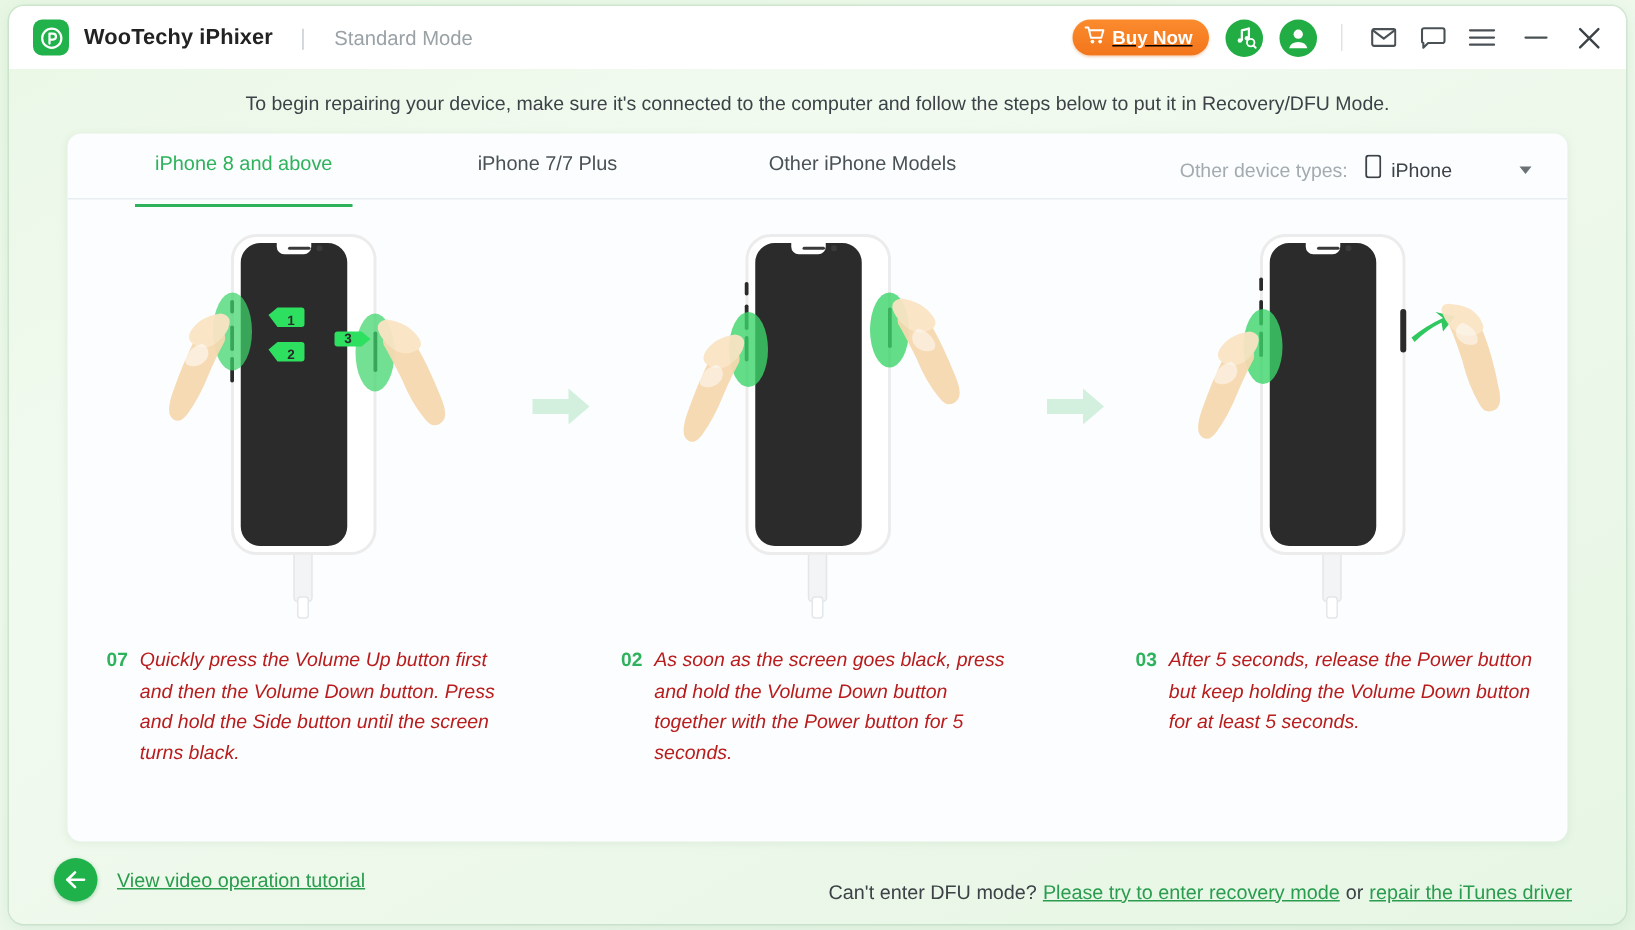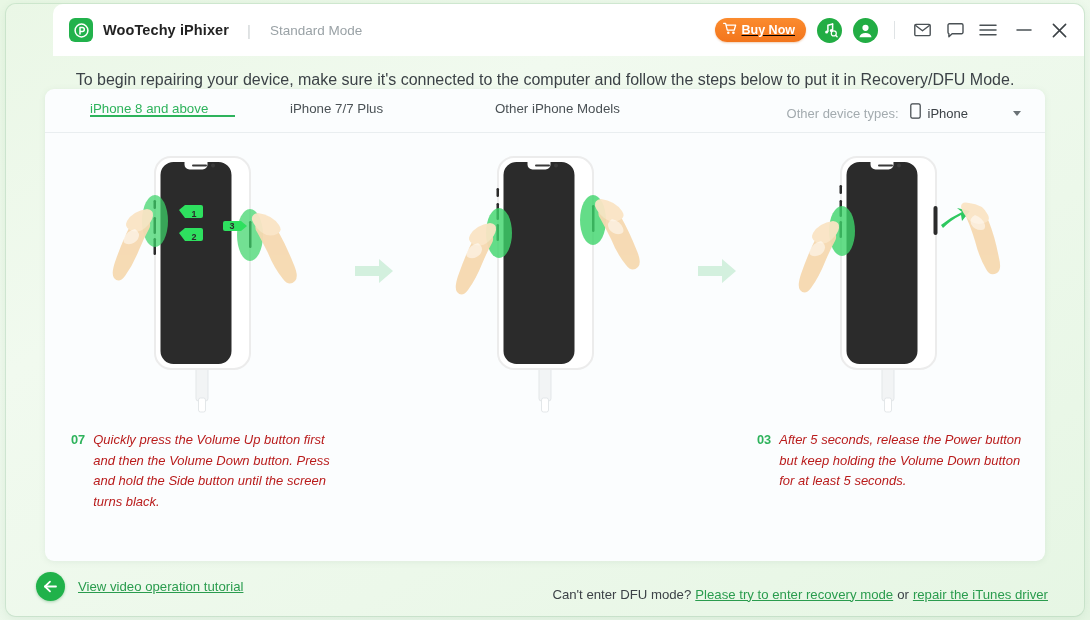--- a/index.html
+++ b/index.html
@@ -16,28 +16,27 @@
     position: absolute;
     left: 6px; top: 4px; right: 6px; bottom: 4px;
     border-radius: 10px;
     background: linear-gradient(150deg, #eaf7e6 0%, #f1faef 30%, #ecf8ea 65%, #e6f6e4 100%);
     box-shadow: 0 0 0 1px rgba(140,190,150,0.25), 0 2px 10px rgba(80,140,95,0.12);
     overflow: hidden;
   }
 
   
   #titlebar {
-    height: 52px;
+    height: 42px;
     background: #ffffff;
     display: flex;
     align-items: center;
     padding: 0 14px 0 16px;
     border-top-left-radius: 10px;
     border-top-right-radius: 10px;
-    margin-left: 47px;
   }
   #brand { display: flex; align-items: center; gap: 10px; }
   .logo-box {
     width: 24px; height: 24px; border-radius: 6px;
     background: #22b24c;
     display: flex; align-items: center; justify-content: center;
   }
   .brand-name { font-size: 14.5px; color: #222; font-weight: 600; letter-spacing: .1px; }
   .brand-sep { color: #cfd4d6; font-size: 15px; margin: 0 9px 0 8px; }
   .brand-mode { font-size: 13.5px; color: #9aa2a6; }
@@ -64,21 +63,21 @@
     display: flex; align-items: center; justify-content: center;
     cursor: pointer;
   }
   .win-icon svg { display: block; }
   #btn-min { margin-left: 3px; }
   #btn-close { margin-left: 2px; }
 
   
   #intro {
     text-align: center;
-    font-size: 16px;
+    font-size: 13px;
     color: #3c4247;
     padding: 15px 0 13px;
   }
 
   
   #card {
     position: absolute;
     left: 39px; right: 39px; top: 85px;
     height: 472px;
     background: #fbfdfe;
@@ -92,22 +91,22 @@
     display: flex;
     align-items: flex-start;
     border-bottom: 1px solid #e9eef0;
     padding-top: 12px;
   }
   .tab {
     font-size: 13.3px;
     color: #4a5155;
     cursor: pointer;
     position: relative;
-    padding-bottom: 0;
-    text-align: left;
+    padding-bottom: 21px;
+    text-align: center;
   }
   .tab.active { color: #2eb35c; }
   .tab.active::after {
     content: "";
     position: absolute;
     left: 0; right: 0; bottom: -1px;
     height: 2px; background: #2eb35c;
   }
   #tab-0 { width: 145px; margin-left: 45px; }
   #tab-1 { width: 150px; margin-left: 55px; }
@@ -405,20 +404,24 @@
               <path d="M70 80 q-14 2 -20 12 q-3 6 3 9 q8 4 15 -2 q7 -6 8 -12 q1 -6 -6 -7 z" fill="#fae4c4"></path>
               <path d="M58 100 q-8 2 -11 9 q-2 5 3 6 q7 1 11 -5 q3 -6 -3 -10 z" fill="#ffffff" opacity="0.5"></path>
             </g>
             <g opacity="0.95">
               <path d="M185 62 q10 2 16 12 q8 14 16 34 q5 12 1 16 q-6 6 -12 -2 q-9 -11 -15 -26 q-6 -12 -11 -21 q-5 -7 5 -13 z" fill="#f6d9b0"></path>
               <path d="M181 56 q14 2 21 12 q4 6 -2 9 q-8 4 -16 -2 q-7 -6 -9 -12 q-1 -6 6 -7 z" fill="#fae4c4"></path>
               <path d="M192 76 q8 2 11 9 q2 5 -3 6 q-7 1 -11 -5 q-3 -6 3 -10 z" fill="#ffffff" opacity="0.5"></path>
             </g>
           </svg>
         </div>
+        <div class="step-text">
+          <span class="step-num">02</span>
+          <span class="step-desc">As soon as the screen goes black, press and hold the Volume Down button together with the Power button for 5 seconds.</span>
+        </div>
       </div>
 
       <div class="arrow-col">
         <svg width="42" height="28" viewBox="0 0 42 28">
           <path d="M2 9 H26 V2 L40 14 L26 26 V19 H2 Z" fill="#d3f0de"></path>
         </svg>
       </div>
 
       <div class="step-col">
         <div class="illus">

